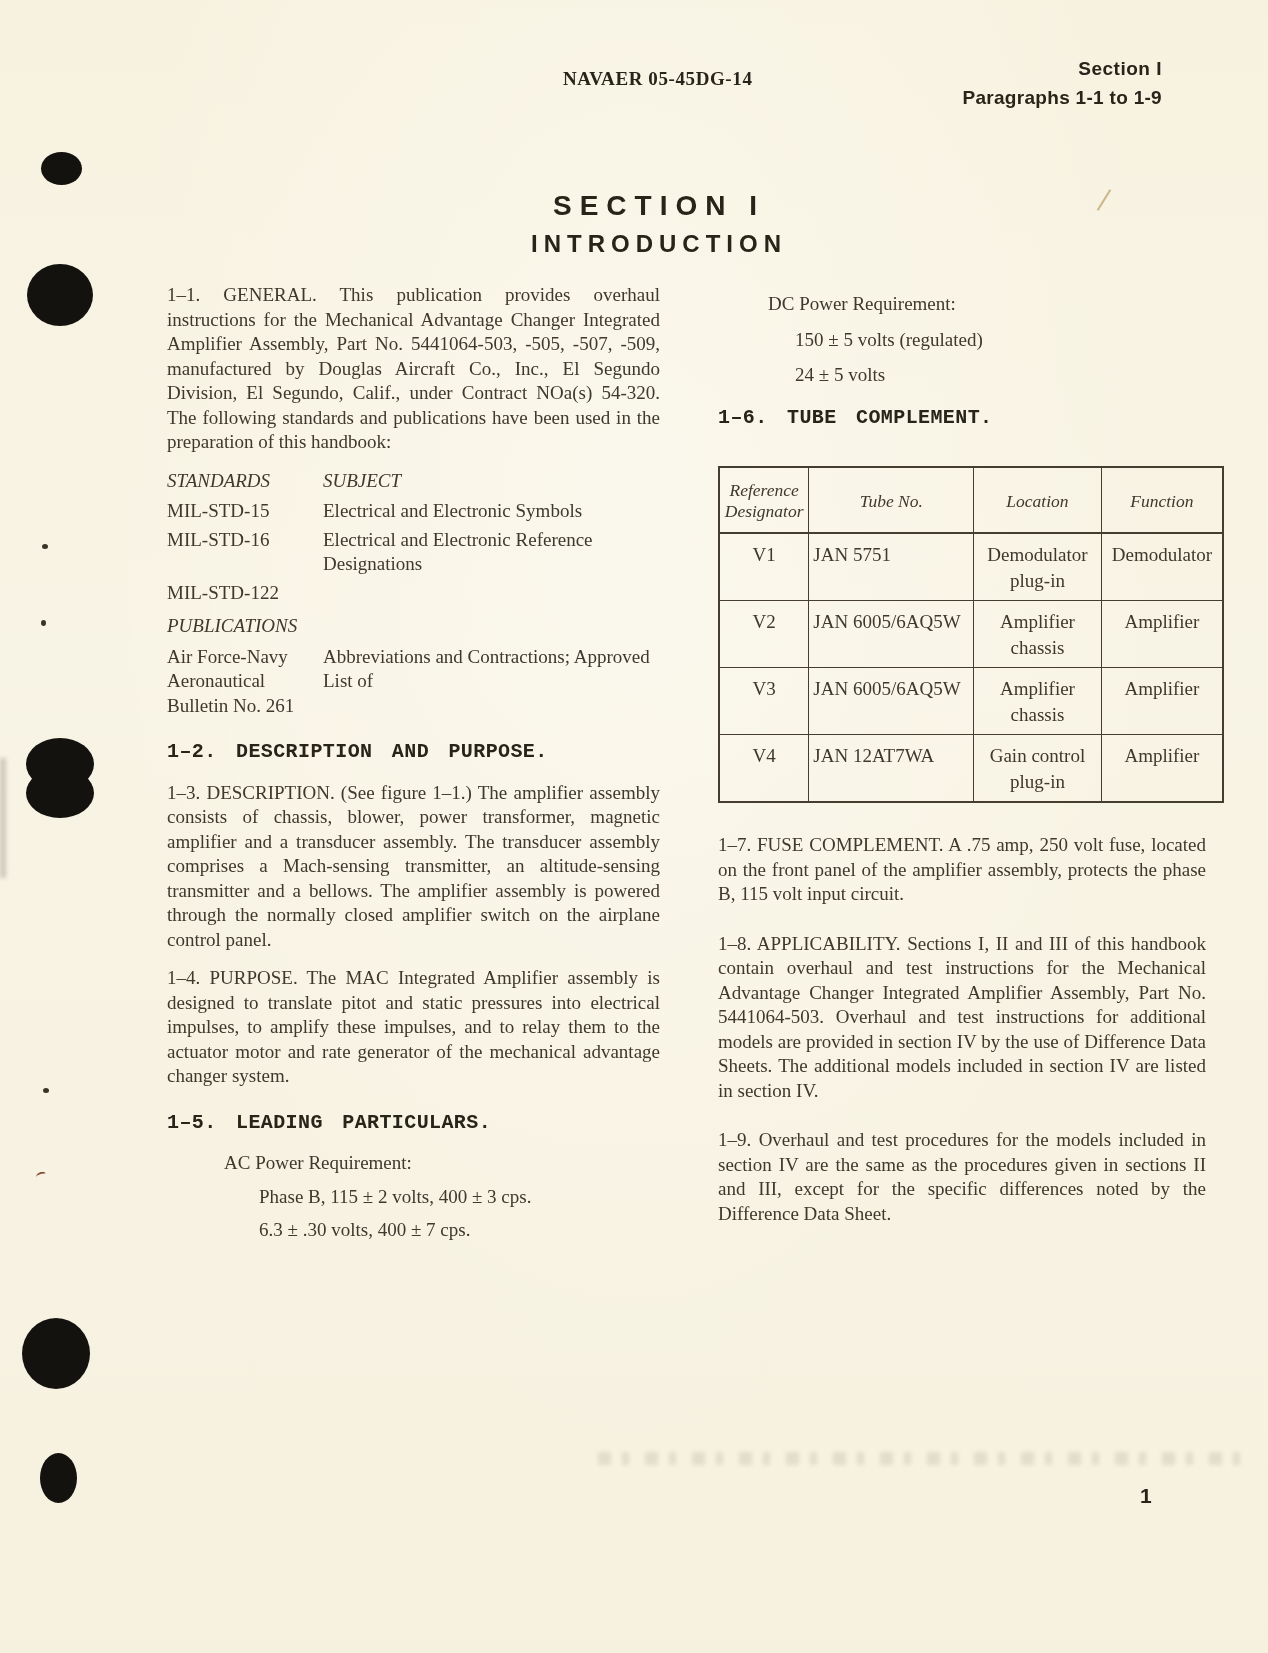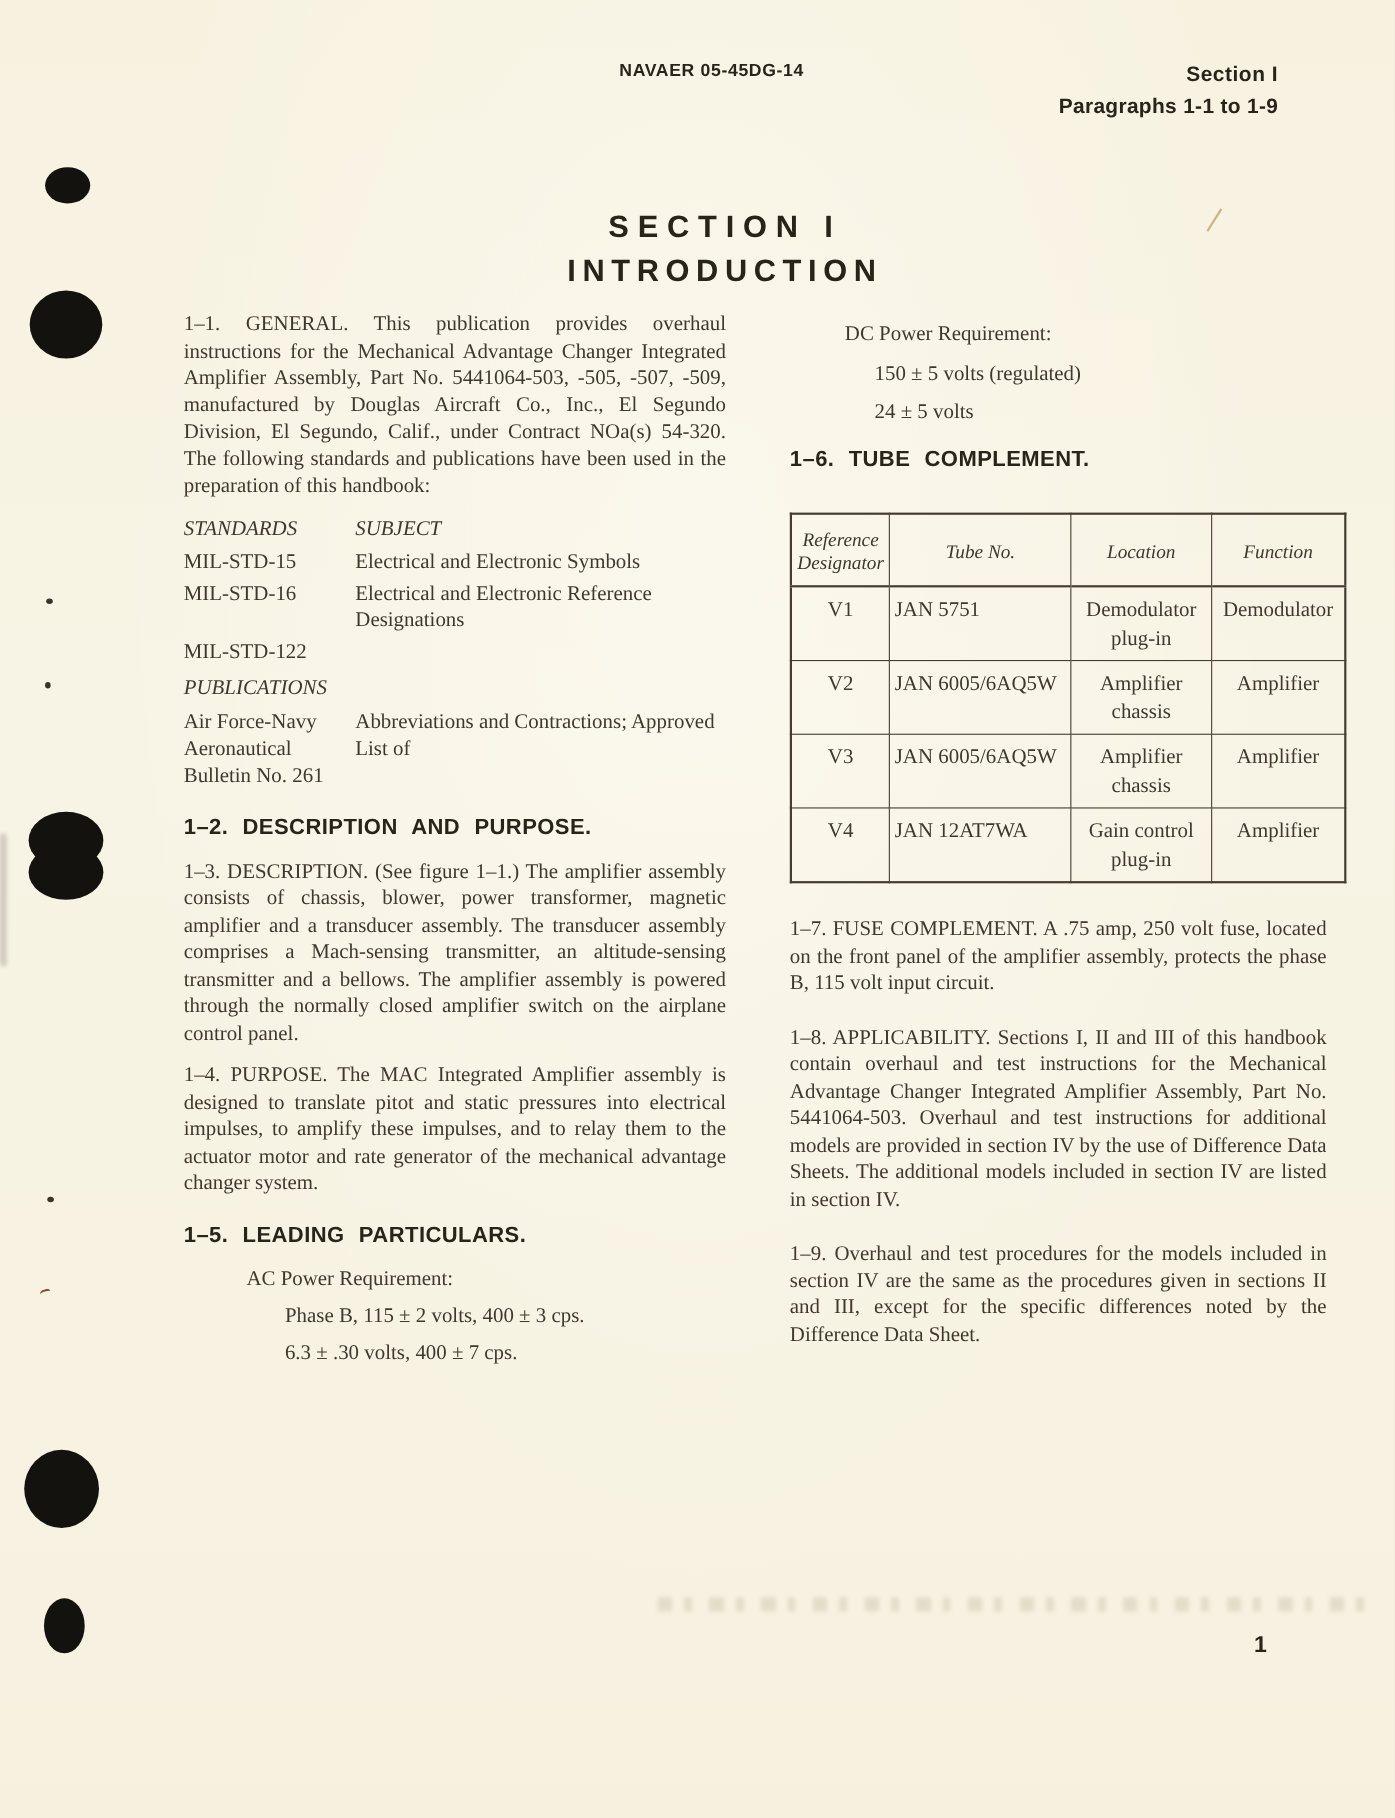--- a/index.html
+++ b/index.html
@@ -5,33 +5,33 @@
   html,body{margin:0;padding:0;background:#d8d2c2;}
   .page{
     position:relative;width:1268px;height:1653px;overflow:hidden;
     background:#f8f3e2;
     background-image:radial-gradient(ellipse at 50% 30%, rgba(255,255,252,.35), rgba(0,0,0,0) 60%),
                      linear-gradient(180deg,#f7f2e0 0%,#f8f4e5 40%,#f6f1df 100%);
     font-family:"Liberation Serif", serif;color:#3f382d;
   }
   .sans{font-family:"Liberation Sans", sans-serif;font-weight:700;color:#282419;}
   .abs{position:absolute;}
-  .doc-number{top:56px;left:563px;font-size:16px;letter-spacing:.6px;}
+  .doc-number{top:68px;left:563px;font-size:19px;letter-spacing:.6px;font-family:Liberation Serif, serif;}
   .section-label{top:58px;right:106px;font-size:19px;letter-spacing:.5px;text-align:right;}
   .paragraph-range{top:87px;right:106px;font-size:19px;letter-spacing:.3px;}
   .title1{top:190px;left:659px;transform:translateX(-50%);font-size:28px;letter-spacing:8px;}
-  .title2{top:230px;left:659px;transform:translateX(-50%);font-size:28px;letter-spacing:6px;}
+  .title2{top:230px;left:659px;transform:translateX(-50%);font-size:24px;letter-spacing:6px;}
   .page-number{top:1484px;left:1140px;font-size:21px;}
 
   .col{position:absolute;font-size:19px;line-height:24.5px;}
   .col-left{left:167px;top:283px;width:493px;}
   .col-right{left:718px;top:292px;width:506px;}
   .col p{margin:0 0 14px 0;text-align:justify;}
   .col-right p{width:488px;margin:0 0 25px 0;}
-  .heading{font-family:Liberation Sans, sans-serif;font-weight:700;color:#282419;
+  .heading{font-family:Liberation Mono, monospace;font-weight:700;color:#282419;
            font-size:20px;letter-spacing:.4px;word-spacing:7px;margin:22px 0 16px 0;}
   .it{font-style:italic;}
 
   .ref-row{display:grid;grid-template-columns:156px 1fr;margin:0 0 4px 0;}
   .ref-row .subject-cell{padding-left:0;}
   .ref-head{margin:14px 0 6px 0;}
   .ref-head .subject-cell{}
   .pub-head{margin:9px 0 6px 0;}
 
   .indent-1{margin:0 0 9px 57px;}

